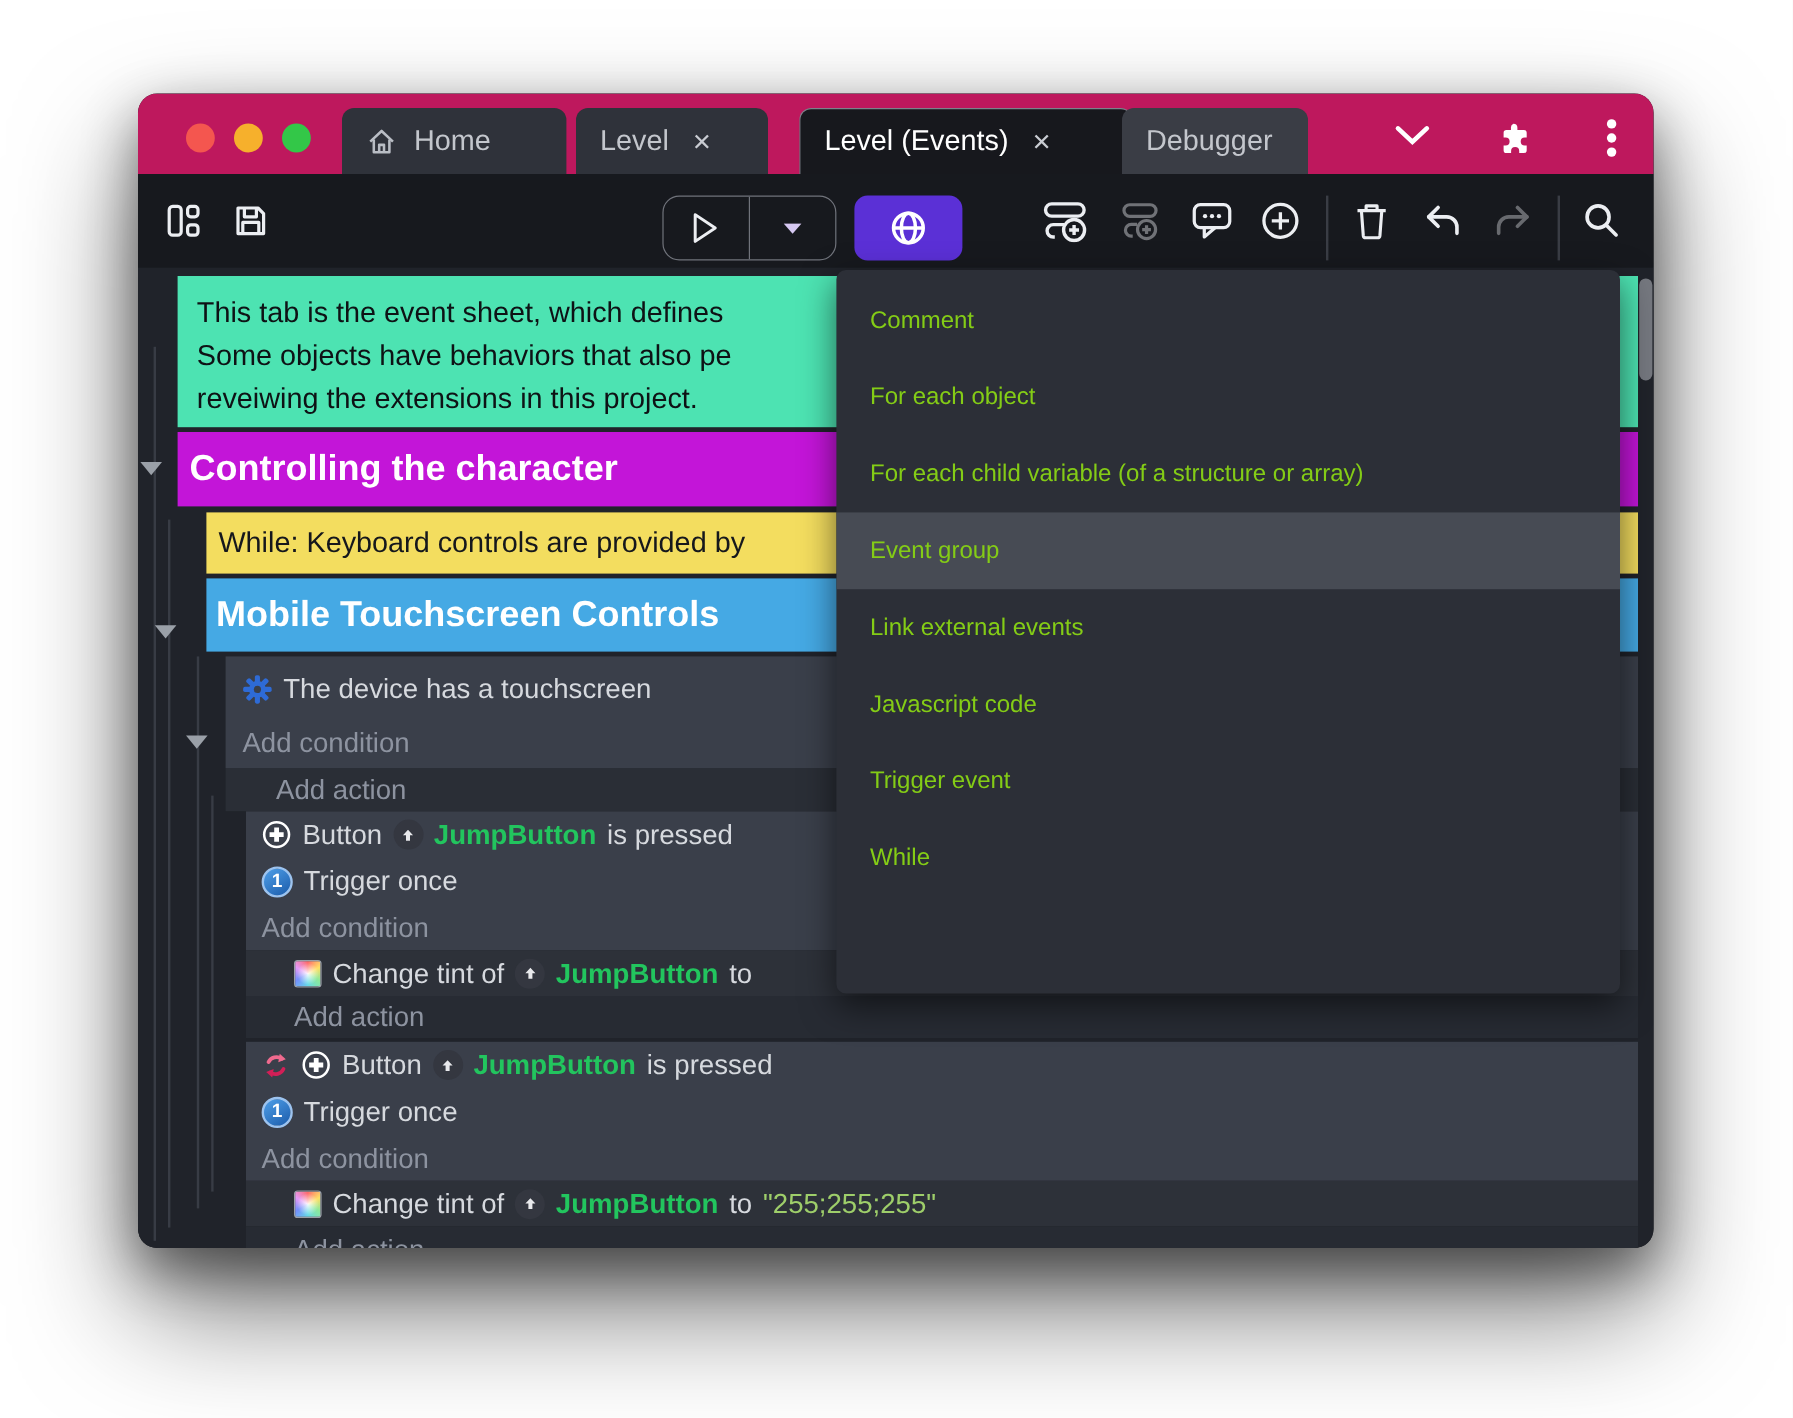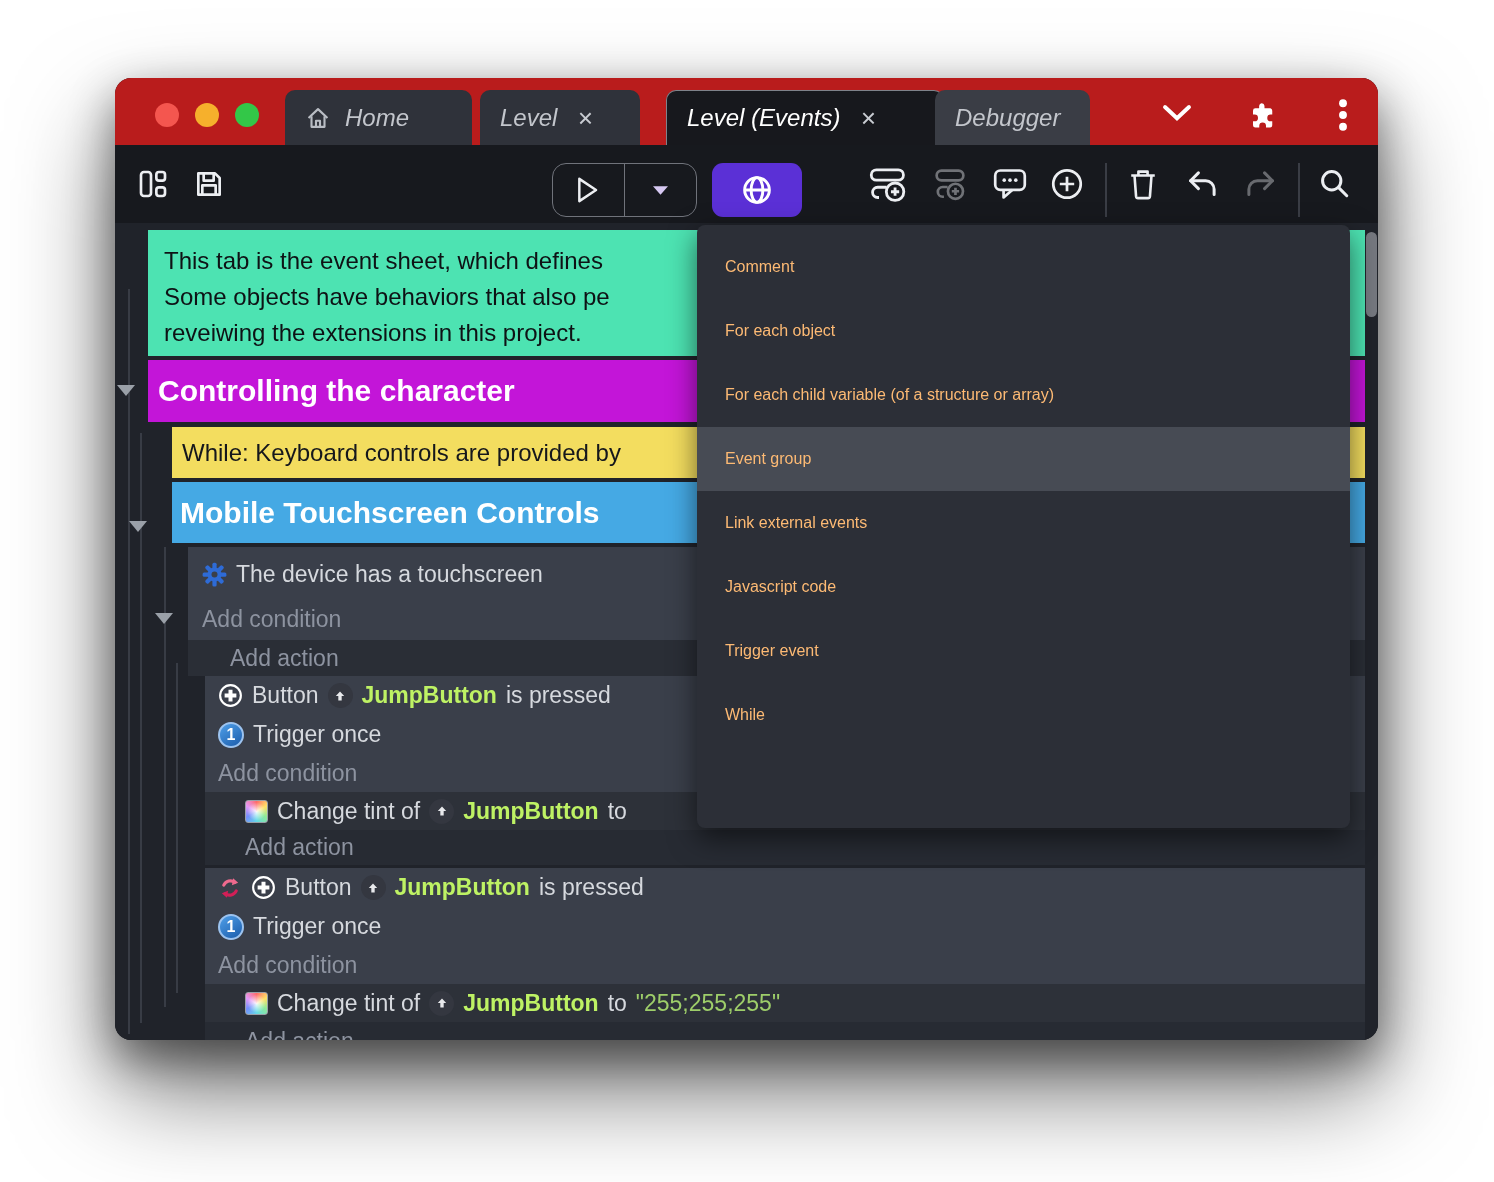--- a/index.html
+++ b/index.html
@@ -1,21 +1,21 @@
 <!DOCTYPE html>
 <html><head>
 <meta charset="utf-8">
 <style>
   html,body{margin:0;padding:0;background:#ffffff;font-family:"Liberation Sans",sans-serif;}
   .stage{position:relative;width:1494px;height:1182px;overflow:hidden;background:#ffffff;}
   .window{position:absolute;left:115px;top:78px;width:1263px;height:962px;background:#17191e;
           border-radius:16px;overflow:hidden;
           box-shadow:0 50px 100px rgba(0,0,0,.55),0 18px 45px rgba(0,0,0,.45);}
   
-  .titlebar{position:absolute;left:0;top:0;width:100%;height:67px;background:#b91c1c;font-style:italic;}
+  .titlebar{position:absolute;left:0;top:0;width:100%;height:67px;background:#be185d;}
   .light{position:absolute;width:24px;height:24px;border-radius:50%;top:25px;}
   .light.red{left:40px;background:#f4564f;}
   .light.yellow{left:80px;background:#f6b02c;}
   .light.green{left:120px;background:#33c748;}
   .tab{position:absolute;top:12px;height:55px;border-radius:10px 10px 0 0;display:flex;align-items:center;
        gap:14px;padding:0 20px;box-sizing:border-box;color:#c3c6cc;font-size:24px;cursor:default;}
   .tab .close{font-size:26px;color:#c9ccd2;margin-left:6px;line-height:1;}
   .tab.inactive{background:#2f323a;}
   .tab.active{background:#17181d;border:1.5px solid #7e828a;border-bottom:none;color:#ffffff;margin-left:16px;}
   .tab.debug{background:#3a3d45;}
@@ -34,35 +34,35 @@
   .sheet{position:absolute;left:0;top:145px;width:100%;height:817px;background:#20232a;overflow:hidden;}
   .sheet .gut{position:absolute;width:2px;background:#383c45;}
   .arrow{position:absolute;width:0;height:0;border-left:9px solid transparent;border-right:9px solid transparent;
          border-top:11px solid #9aa0a8;}
   .row{position:absolute;box-sizing:border-box;overflow:hidden;white-space:nowrap;}
   .hdr{font-weight:bold;font-size:30px;color:#ffffff;display:flex;align-items:center;}
   .comment-block{padding:13px 16px;font-size:24px;line-height:36px;color:#0e1215;}
   .note-block{font-size:24px;color:#15171c;display:flex;align-items:center;}
   .evline{display:flex;align-items:center;gap:9px;font-size:23px;color:#d6d9de;overflow:hidden;white-space:nowrap;}
   .addlink{color:#8d93a0;}
-  .objname{color:#bef264;font-weight:bold;}
+  .objname{color:#22c55e;font-weight:bold;}
   .strval{color:#9ece6a;}
   .badge{width:25px;height:25px;border-radius:50%;background:#343740;display:inline-flex;align-items:center;
          justify-content:center;flex:0 0 auto;}
   .once{width:26px;height:26px;border-radius:50%;background:linear-gradient(145deg,#4f9fe8,#1b5cab);
         border:2px solid #9cc3ef;box-sizing:border-box;color:#fff;font-size:16px;font-weight:bold;
         display:inline-flex;align-items:center;justify-content:center;flex:0 0 auto;}
   .tint{width:23px;height:23px;border-radius:3px;border:1.5px solid #9aa0a8;box-sizing:border-box;flex:0 0 auto;
         background:radial-gradient(circle at 50% 50%,rgba(255,255,255,.9) 0%,rgba(255,255,255,0) 62%),
         conic-gradient(#ff6b6b,#ffe066,#8ce99a,#66d9e8,#748ffc,#e599f7,#ff6b6b);}
   .scroll-thumb{position:absolute;width:11px;border-radius:6px;background:#75787f;}
   
   .menu{position:absolute;left:582px;top:147px;width:653px;height:603px;background:#2c2f37;border-radius:8px;
         box-shadow:0 10px 28px rgba(0,0,0,.55);padding-top:10px;box-sizing:border-box;overflow:hidden;}
-  .menu-item{height:64px;line-height:64px;padding-left:28px;font-size:16px;color:#fdba74;white-space:nowrap;}
+  .menu-item{height:64px;line-height:64px;padding-left:28px;font-size:20px;color:#84cc16;white-space:nowrap;}
   .menu-item.hl{background:#474b54;}
   svg{display:block;}
 </style>
 </head>
 <body>
 
 <div class="stage">
   <div class="window">
 
     <div class="titlebar">

